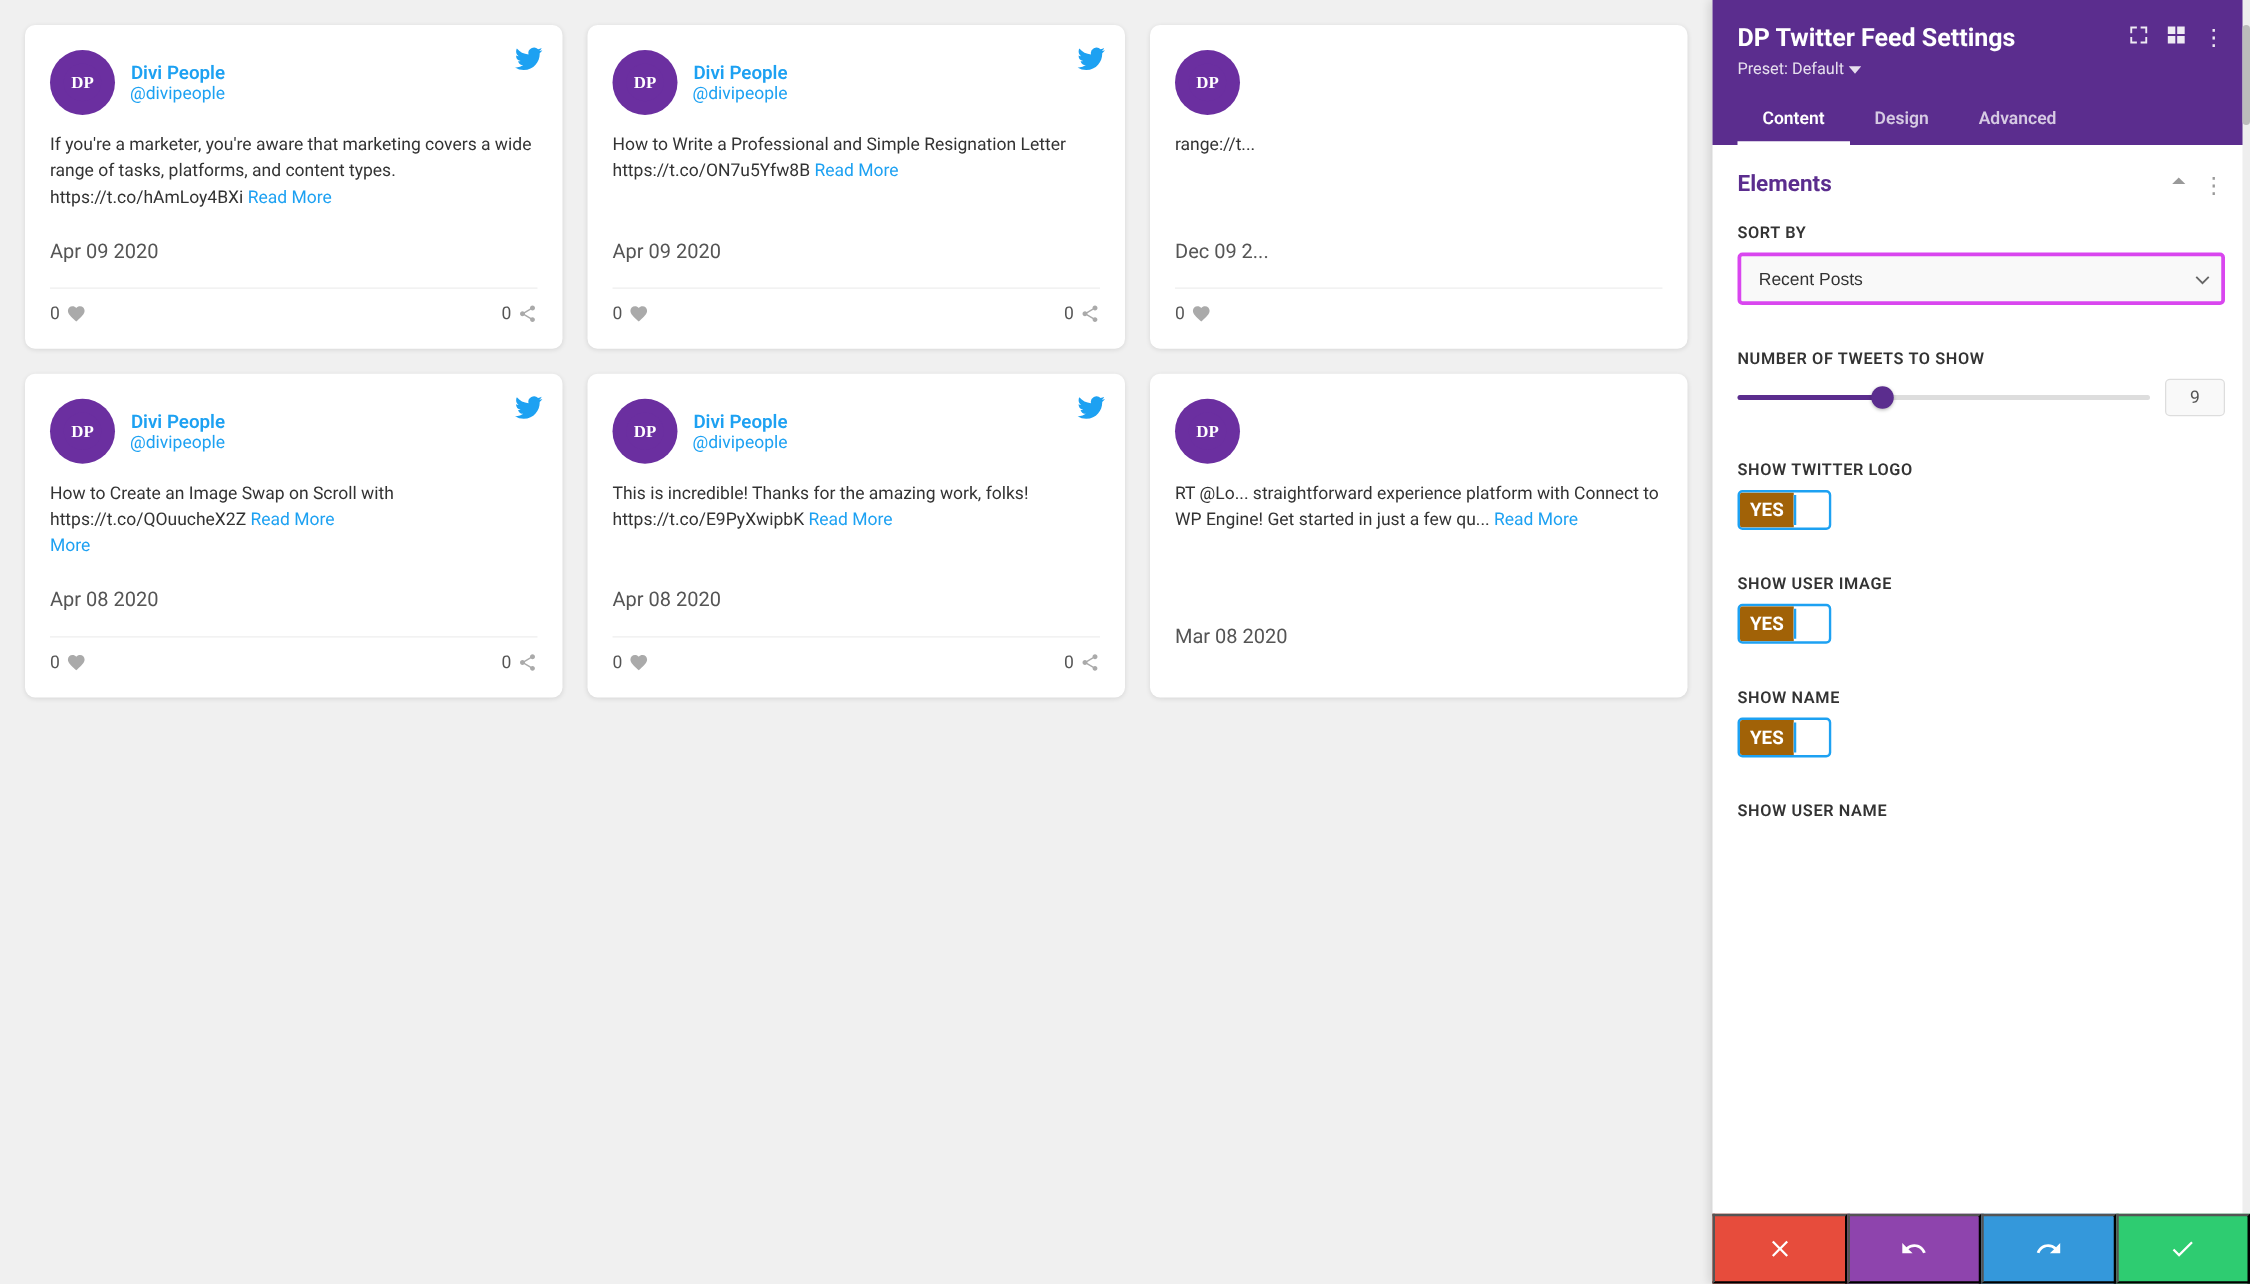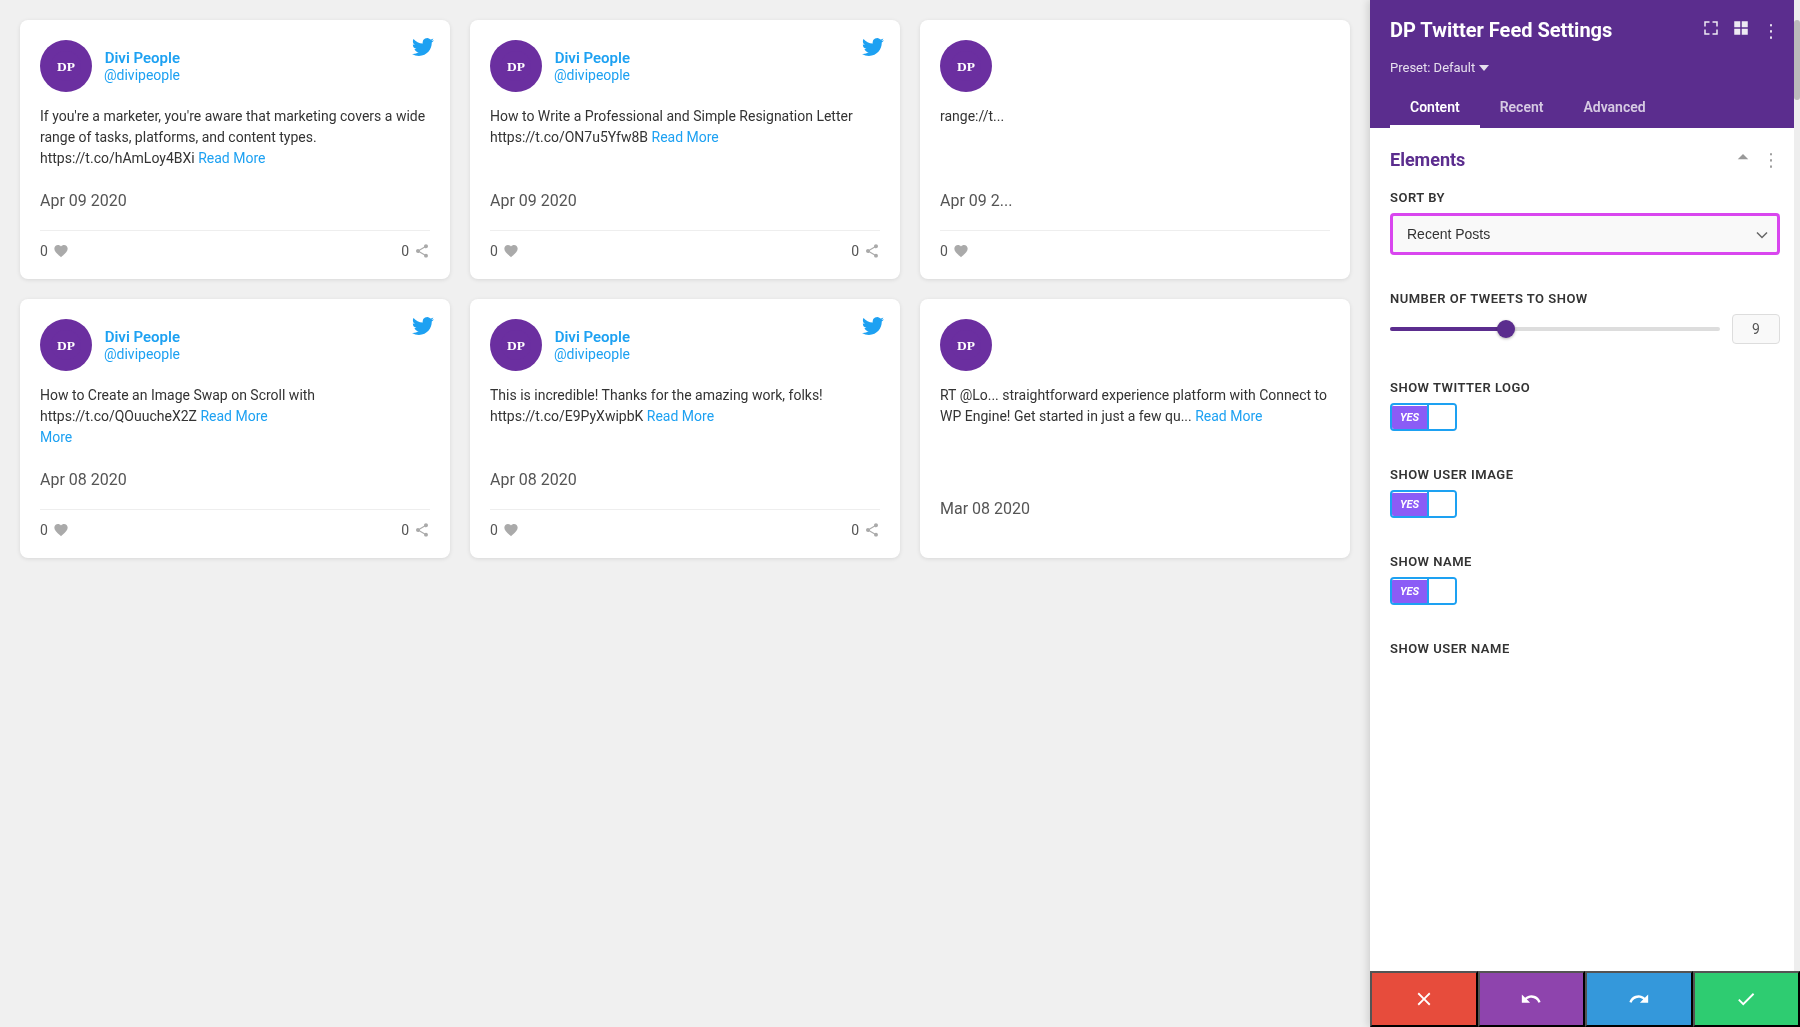--- a/index.html
+++ b/index.html
@@ -143,21 +143,21 @@
     .panel-header {
       background: #5b2d8e;
       padding: 18px 20px 0 20px;
       color: white;
     }
 
     .panel-header-top {
       display: flex;
       align-items: center;
       justify-content: space-between;
-      margin-bottom: 18px;
+      margin-bottom: 6px;
     }
 
     .panel-title {
       font-size: 20px;
       font-weight: 700;
       color: white;
     }
 
     .panel-header-icons {
       display: flex;
@@ -331,26 +331,25 @@
     .toggle {
       display: flex;
       align-items: center;
       border: 2px solid #1da1f2;
       border-radius: 4px;
       overflow: hidden;
       cursor: pointer;
     }
 
     .toggle-yes {
-      background: #8b5cf6;
+      background: #a16207;
       color: white;
-      font-size: 11px;
+      font-size: 15px;
       font-weight: 700;
       padding: 5px 8px;
-      font-style: italic;
     }
 
     .toggle-thumb {
       width: 28px;
       height: 24px;
       background: white;
       border-left: 2px solid #1da1f2;
     }
 
     
@@ -493,21 +492,21 @@
       <div class="avatar">
         <svg viewBox="0 0 40 40">
             <circle cx="20" cy="20" r="20" fill="#6b2fa0"></circle>
             <text x="20" y="26" text-anchor="middle" font-size="18" fill="white" font-weight="bold">DP</text>
           </svg>
       </div>
     </div>
     <div class="tweet-body">
       range://t...
     </div>
-    <div class="tweet-date">Apr 09 2...</div>
+    <div class="tweet-date">Dec 09 2...</div>
     <div class="tweet-actions">
       <div class="tweet-action">
         0
         <svg viewBox="0 0 24 24" width="16" height="16" fill="#aaa">
             <path d="M12 21.35l-1.45-1.32C5.4 15.36 2 12.28 2 8.5 2 5.42 4.42 3 7.5 3c1.74 0 3.41.81 4.5 2.09C13.09 3.81 14.76 3 16.5 3 19.58 3 22 5.42 22 8.5c0 3.78-3.4 6.86-8.55 11.54L12 21.35z"></path>
           </svg>
       </div>
     </div>
   </div>
 
@@ -623,21 +622,21 @@
       </div>
     </div>
     <div class="preset-bar">
       <span>Preset: Default</span>
       <svg viewBox="0 0 10 6" width="10" height="6">
           <path d="M0 0l5 6 5-6z" fill="rgba(255,255,255,0.85)"></path>
         </svg>
     </div>
     <div class="panel-tabs">
       <div class="panel-tab active">Content</div>
-      <div class="panel-tab">Recent</div>
+      <div class="panel-tab">Design</div>
       <div class="panel-tab">Advanced</div>
     </div>
   </div>
 
   <div class="panel-body">
     <div class="section-header">
       <span class="section-title">Elements</span>
       <div class="section-icons">
         <span class="section-icon">
           <svg width="18" height="18" viewBox="0 0 24 24" fill="#999">

